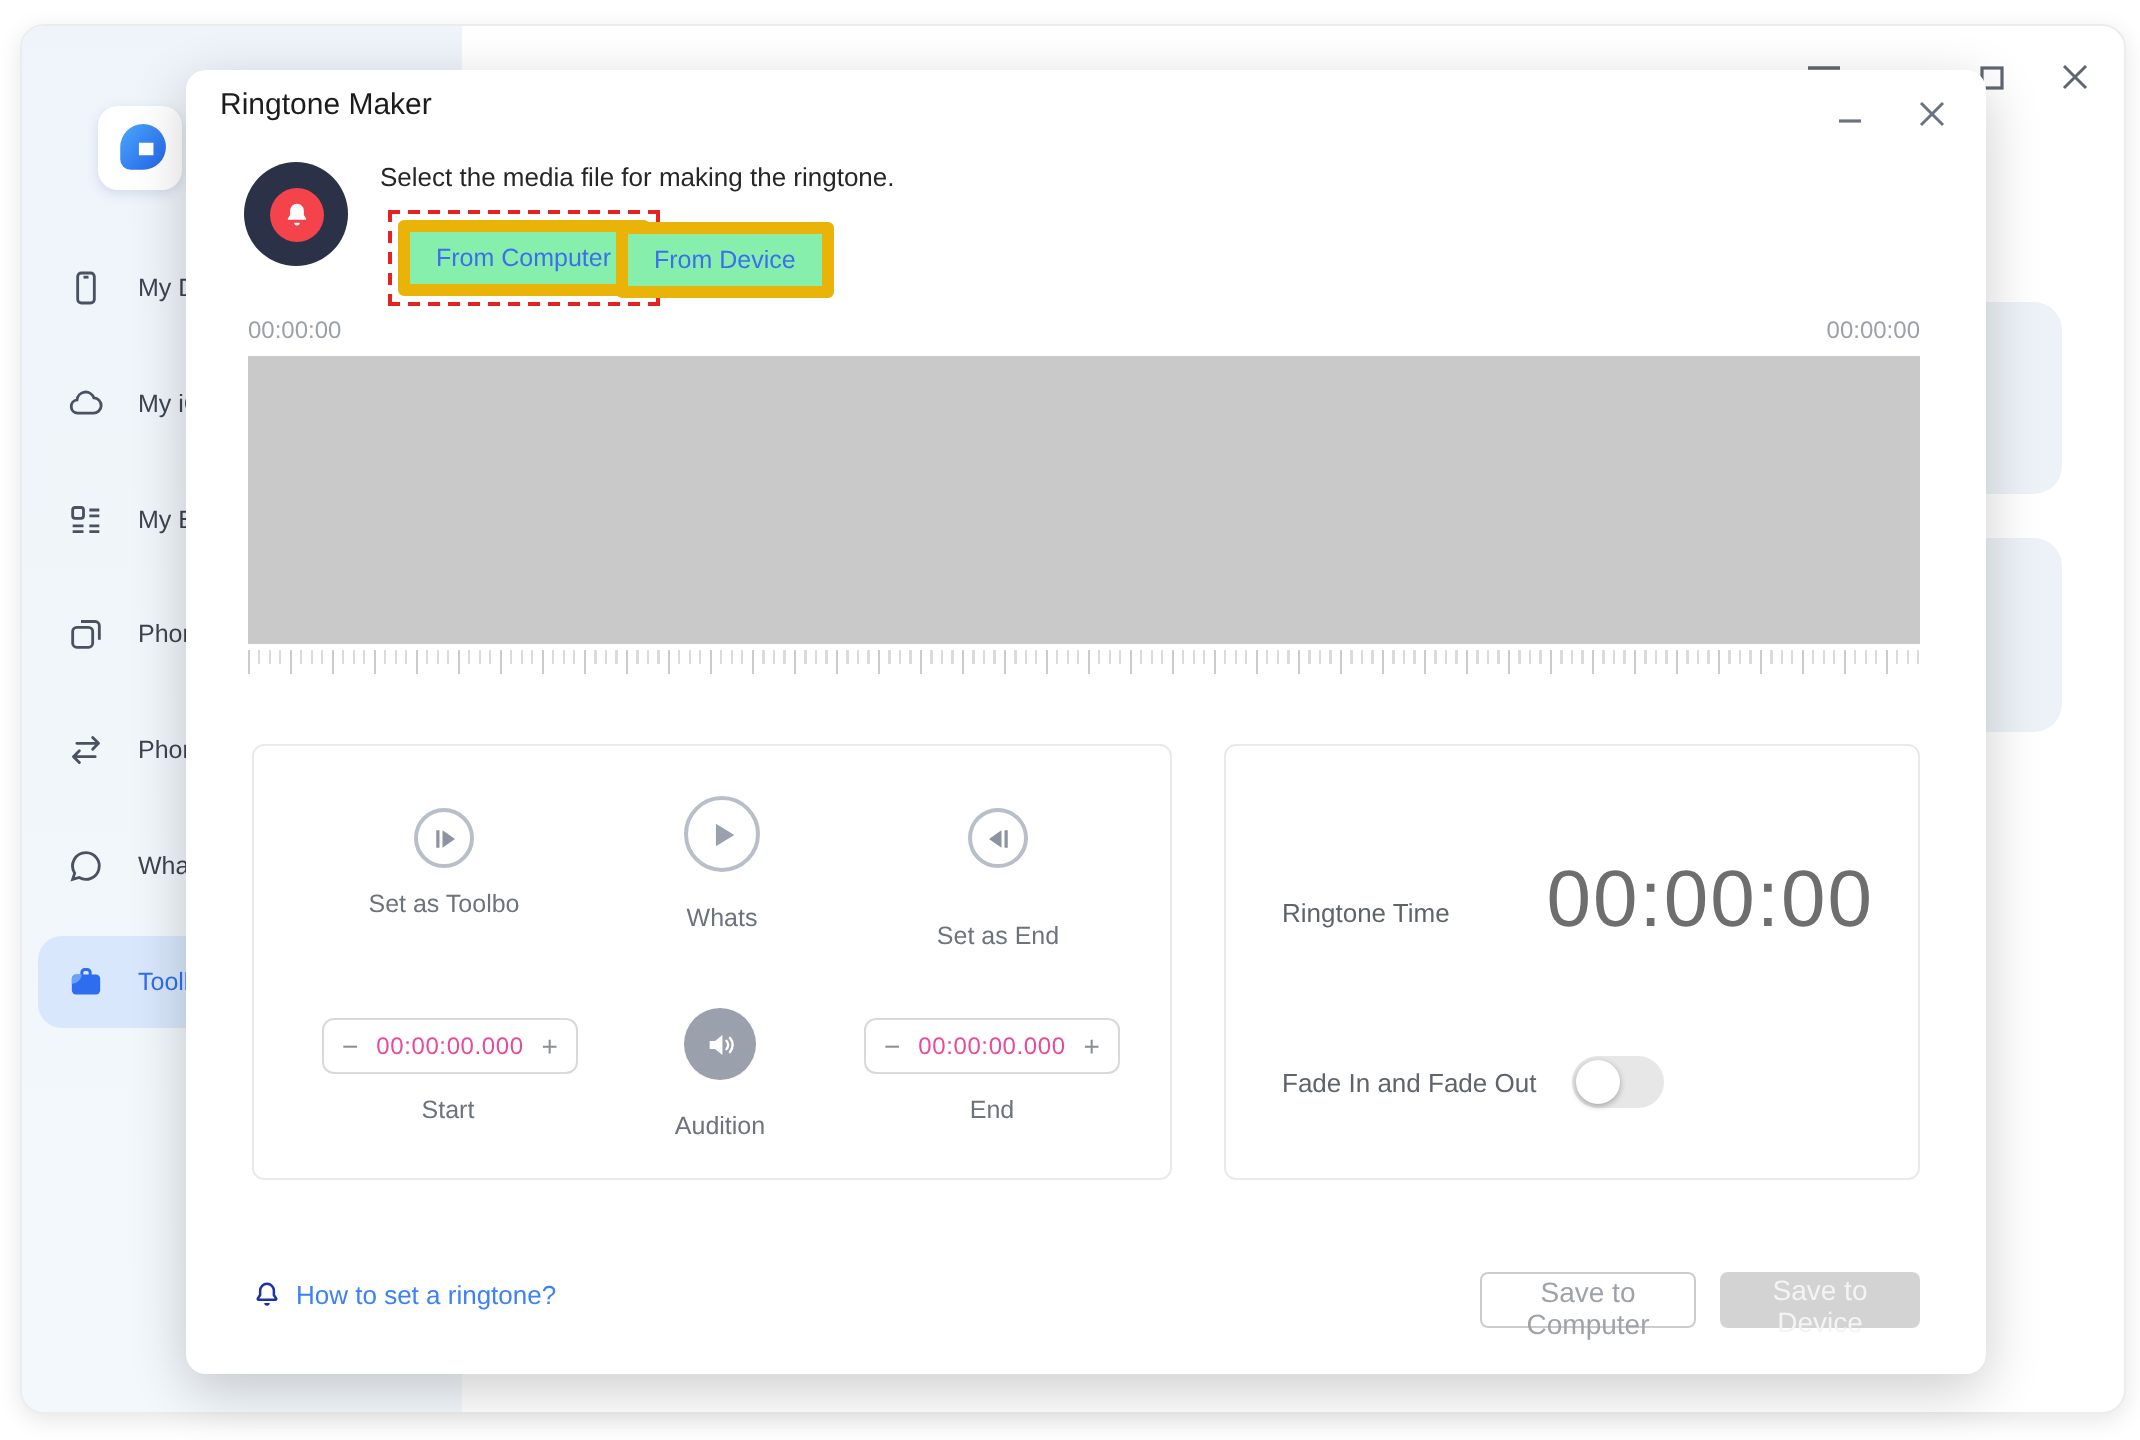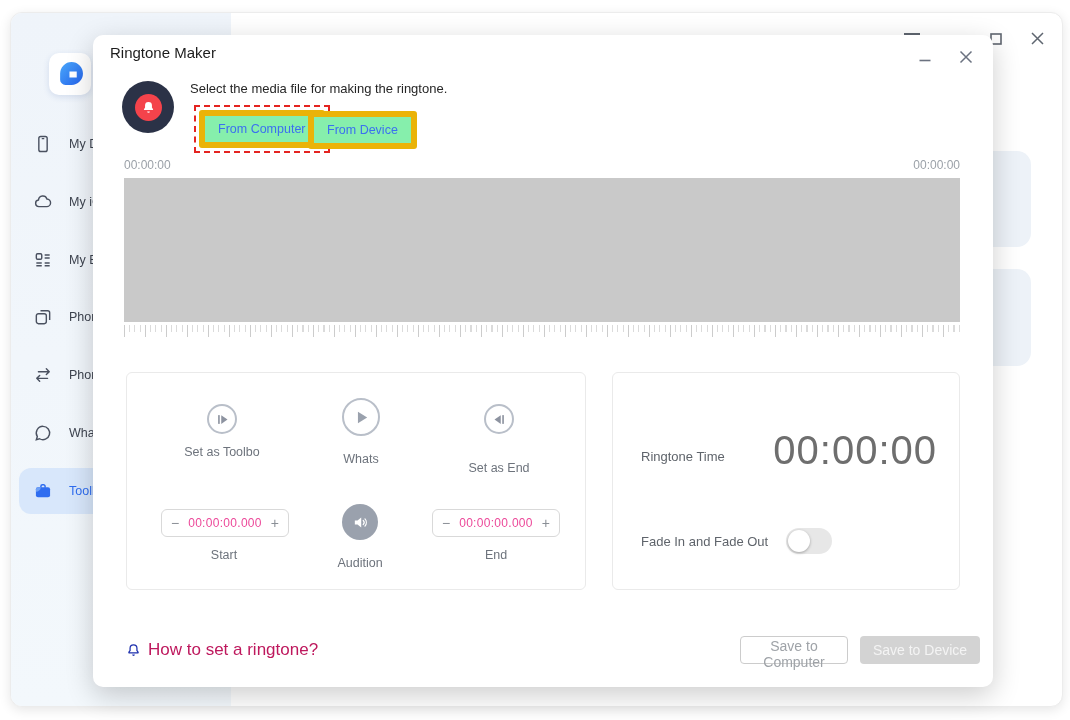--- a/index.html
+++ b/index.html
@@ -74,26 +74,26 @@
 
   .rt-label{position:absolute;left:28px;top:76px;font-size:13px;color:#5f646b;}
   .rt-value{position:absolute;right:22px;top:55px;font-size:40px;color:#6e6e6e;letter-spacing:1px;}
   .fade-label{position:absolute;left:28px;top:161px;font-size:13px;color:#5f646b;}
   .toggle{position:absolute;left:173px;top:155px;width:46px;height:26px;border-radius:13px;
     background:#e7e7e7;cursor:pointer;}
   .toggle .knob{position:absolute;left:2px;top:2px;width:22px;height:22px;border-radius:50%;
     background:#fff;box-shadow:0 1px 3px rgba(0,0,0,.3);}
 
   .help-link{position:absolute;left:33px;top:605px;display:flex;align-items:center;gap:7px;
-    color:#be185d;font-size:17px;cursor:pointer;}
+    color:#3b82f6;font-size:13px;cursor:pointer;}
   .help-link svg{width:15px;height:15px;}
   .save-btn{position:absolute;top:601px;height:28px;border-radius:4px;font-size:14px;
     font-family:inherit;cursor:pointer;}
   .save-computer{left:647px;width:108px;background:#fff;border:1px solid #cccccc;color:#9fa3a8;}
-  .save-device{left:767px;width:120px;background:#d3d3d3;border:none;color:#f4f4f4;}
+  .save-device{left:767px;width:100px;background:#d3d3d3;border:none;color:#f4f4f4;}
 </style>
 </head>
 <body>
 
 <div class="main-window">
 
   <div class="sidebar">
     <div class="logo">
       <svg width="27" height="27" viewBox="0 0 26 26">
         <defs>

